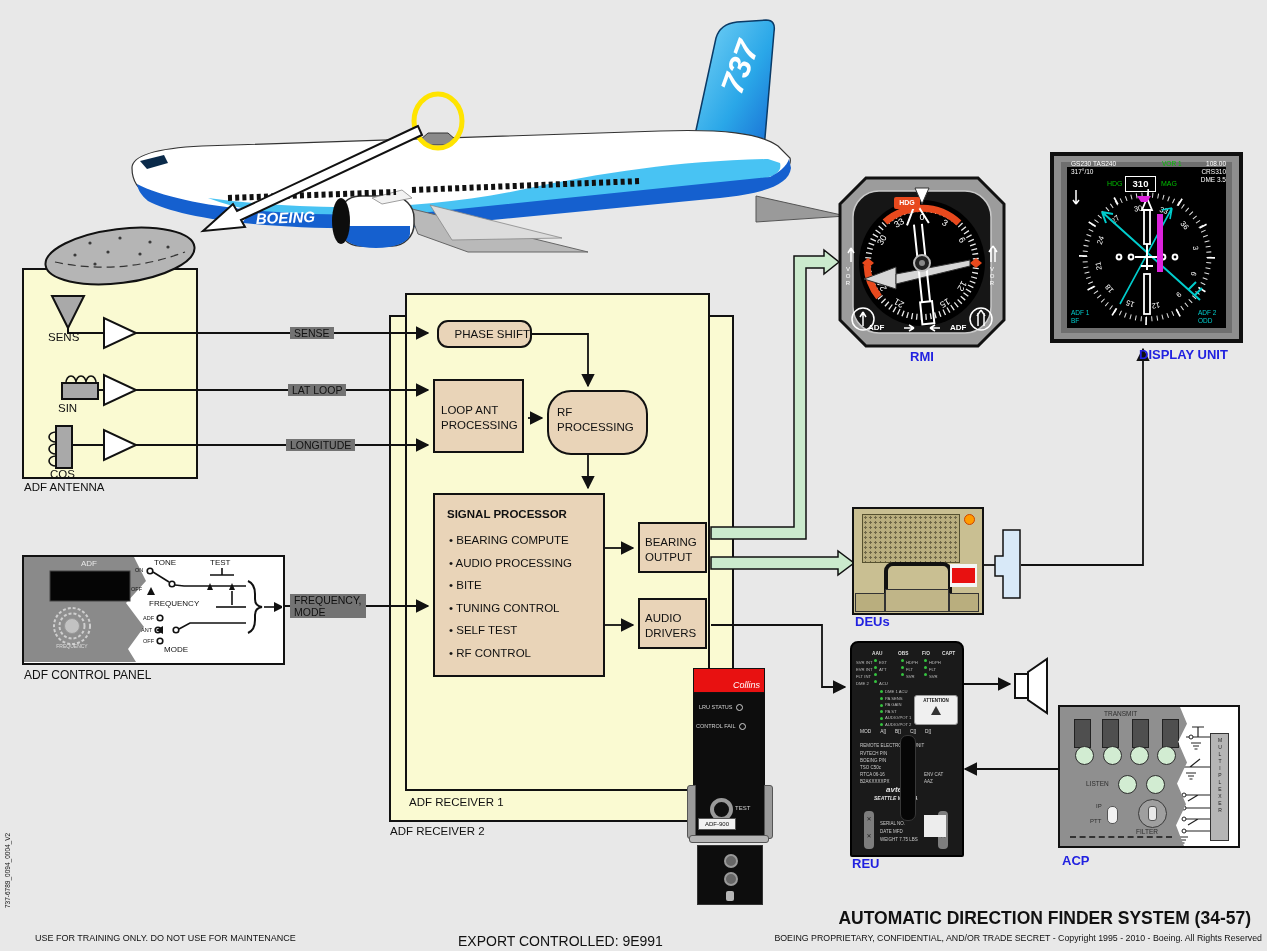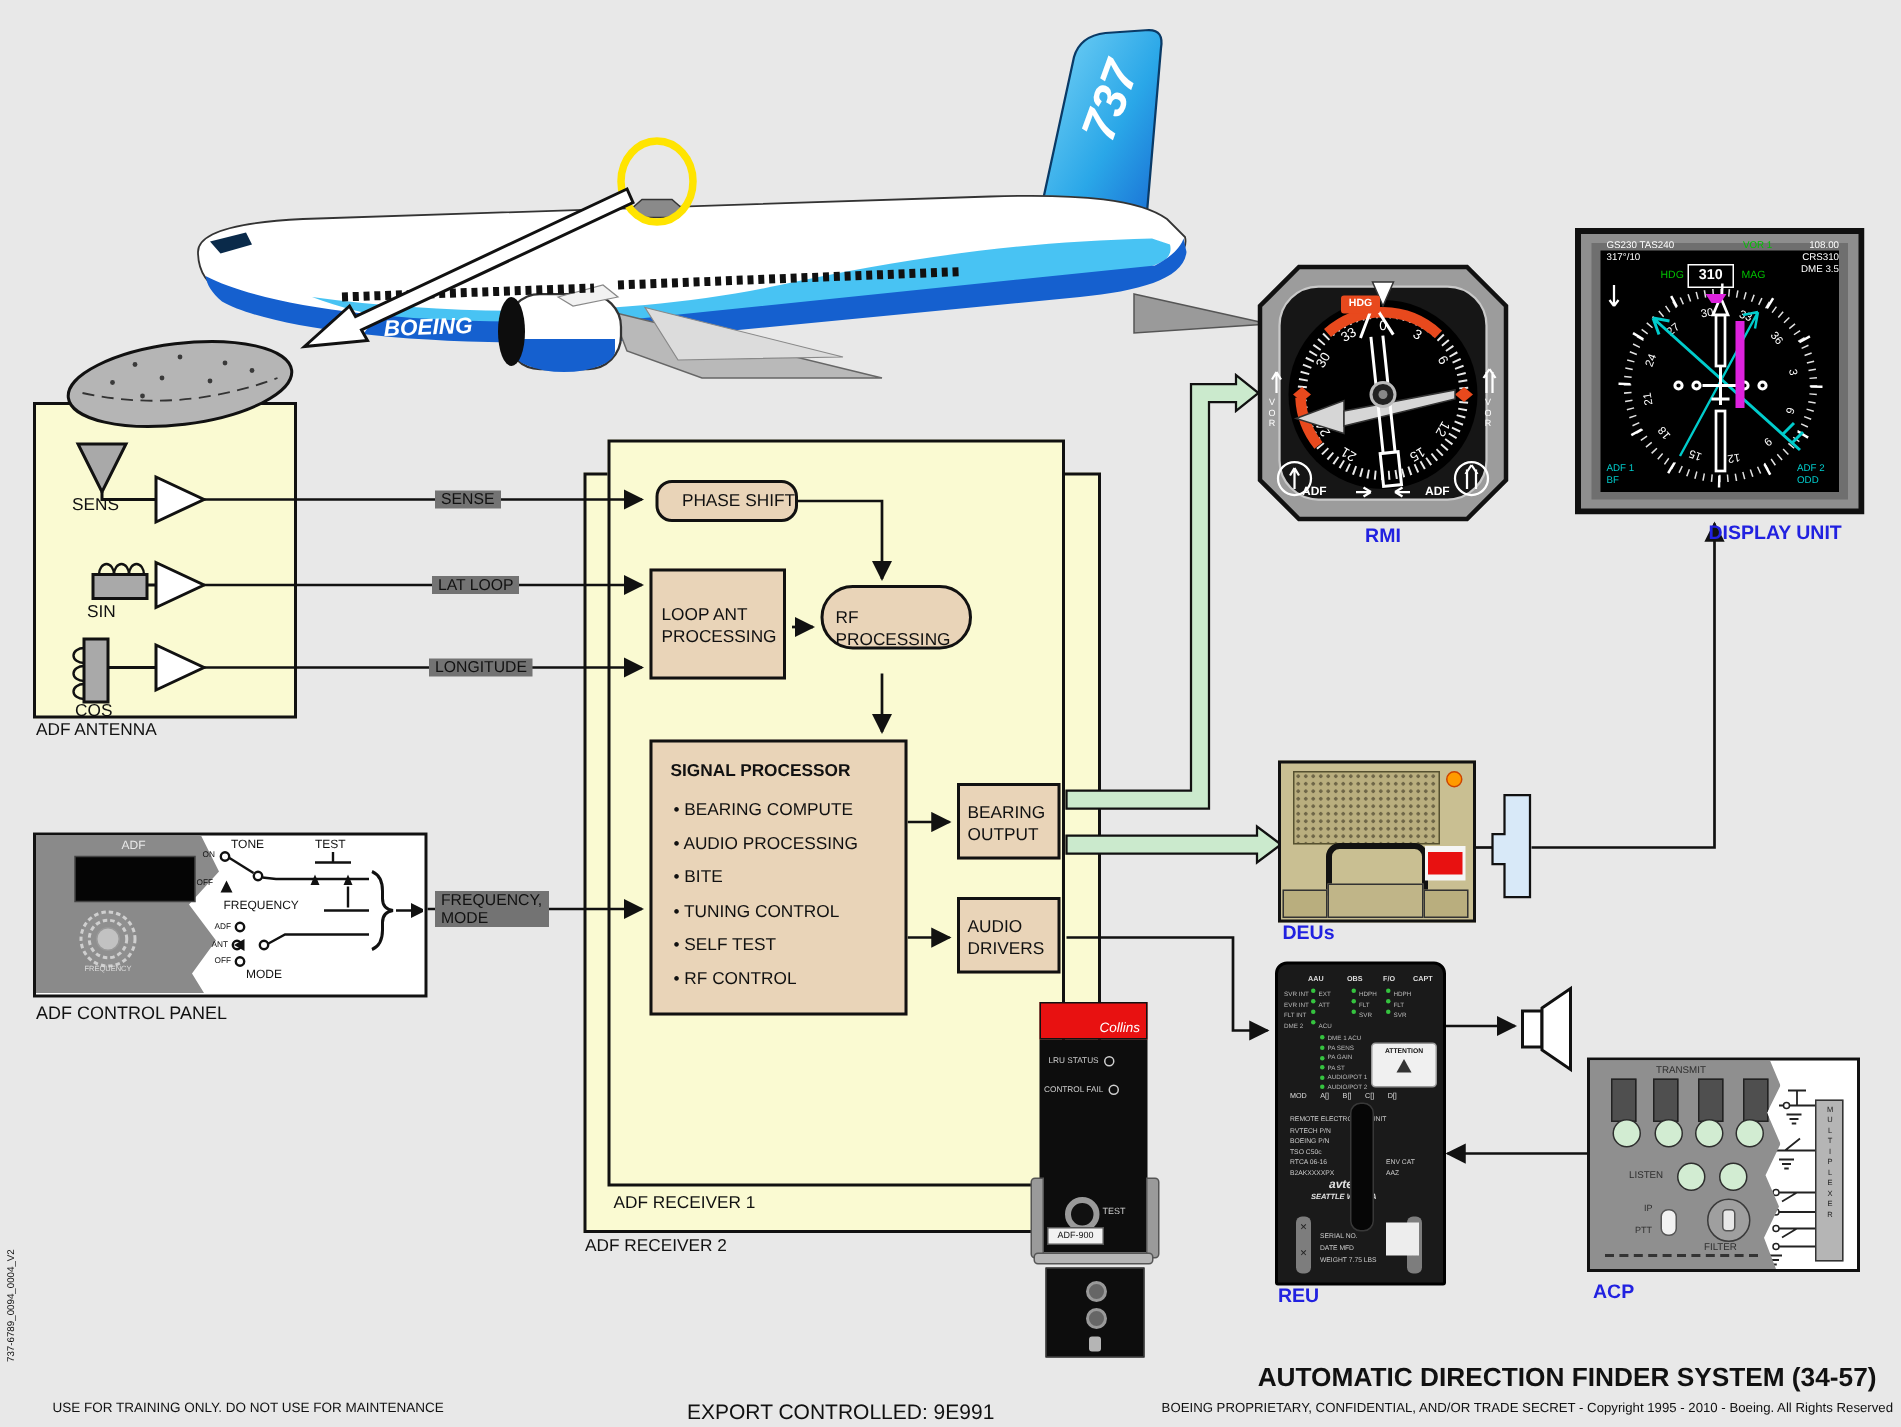--- a/index.html
+++ b/index.html
@@ -135,21 +135,21 @@
 
   <div class="abs cream" style="left:389px;top:315px;width:341px;height:503px;z-index:1;"></div>
   <div class="abs cream" style="left:405px;top:293px;width:301px;height:494px;z-index:2;"></div>
   <div class="lbl" style="left:409px;top:796px;z-index:5;">ADF RECEIVER 1</div>
   <div class="lbl" style="left:390px;top:825px;z-index:5;">ADF RECEIVER 2</div>
 
   <div class="box" style="left:437px;top:320px;width:91px;height:24px;z-index:4;text-align:right;line-height:24px;border-radius:11px;"><span>PHASE SHIFT</span></div>
   <div class="box" style="left:433px;top:379px;width:91px;height:74px;z-index:4;padding:22px 0 0 6px;box-sizing:border-box;">
       <span style="display:block;width:80px;">LOOP ANT PROCESSING</span>
     </div>
-  <div class="box" style="left:547px;top:390px;width:101px;height:43px;z-index:4;padding:13px 0 0 8px;box-sizing:border-box;border-radius:24px;">
+  <div class="box" style="left:547px;top:390px;width:101px;height:65px;z-index:4;padding:13px 0 0 8px;box-sizing:border-box;border-radius:24px;">
       <span style="display:block;width:80px;">RF PROCESSING</span>
     </div>
 
   <div class="box" style="left:433px;top:493px;width:168px;height:180px;z-index:4;">
     <div style="font-weight:bold;margin:12px 0 0 12px;">SIGNAL PROCESSOR</div>
     <ul class="sp">
       <li>BEARING COMPUTE</li>
       <li>AUDIO PROCESSING</li>
       <li>BITE</li>
       <li>TUNING CONTROL</li>

